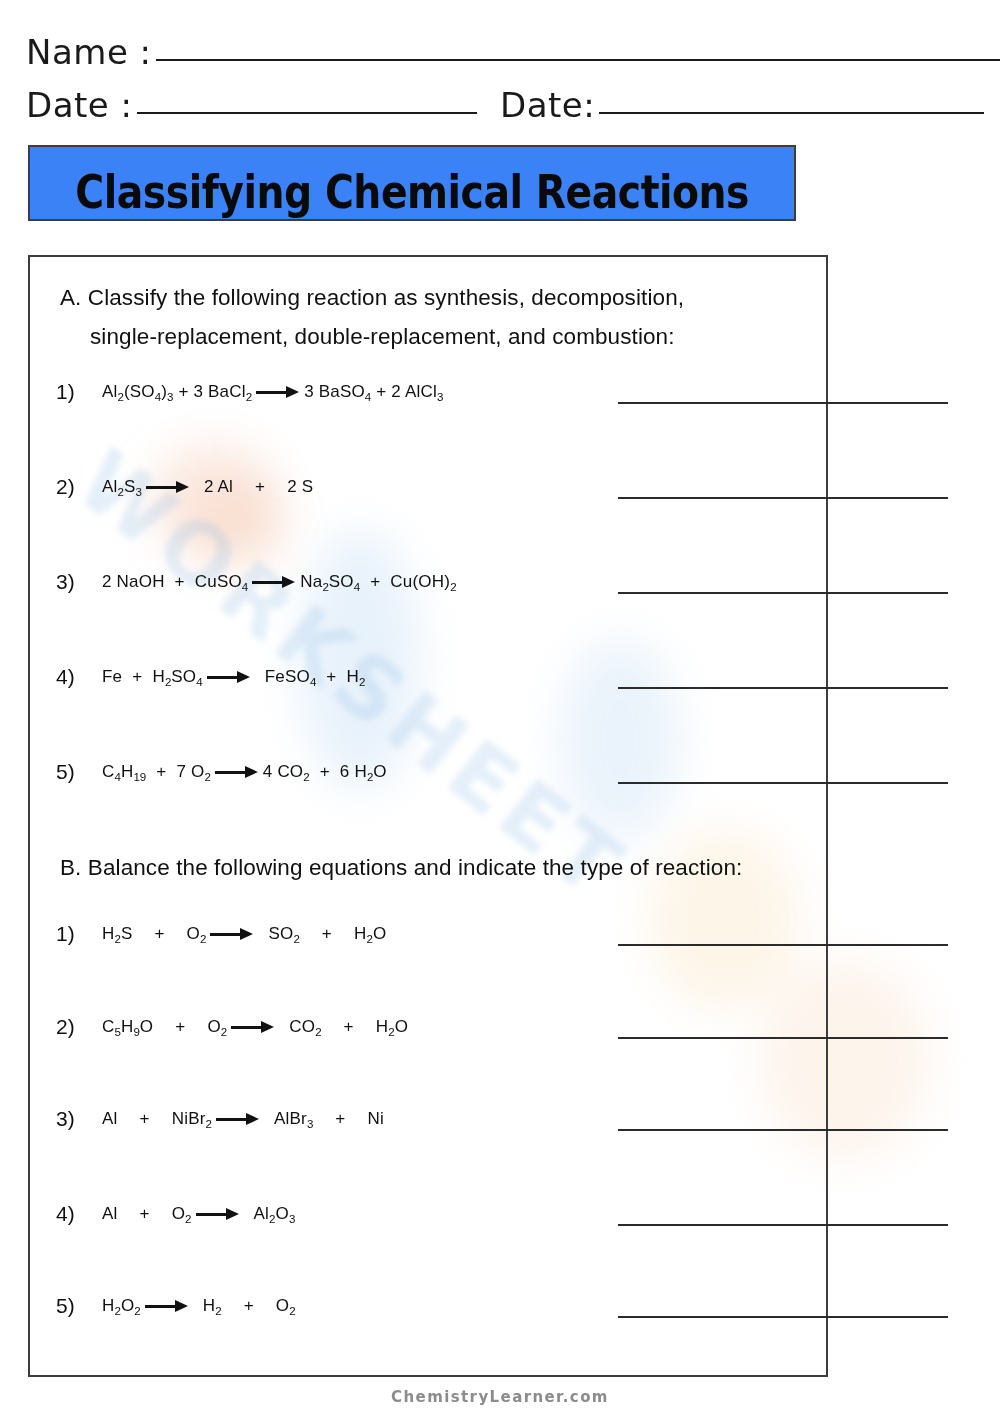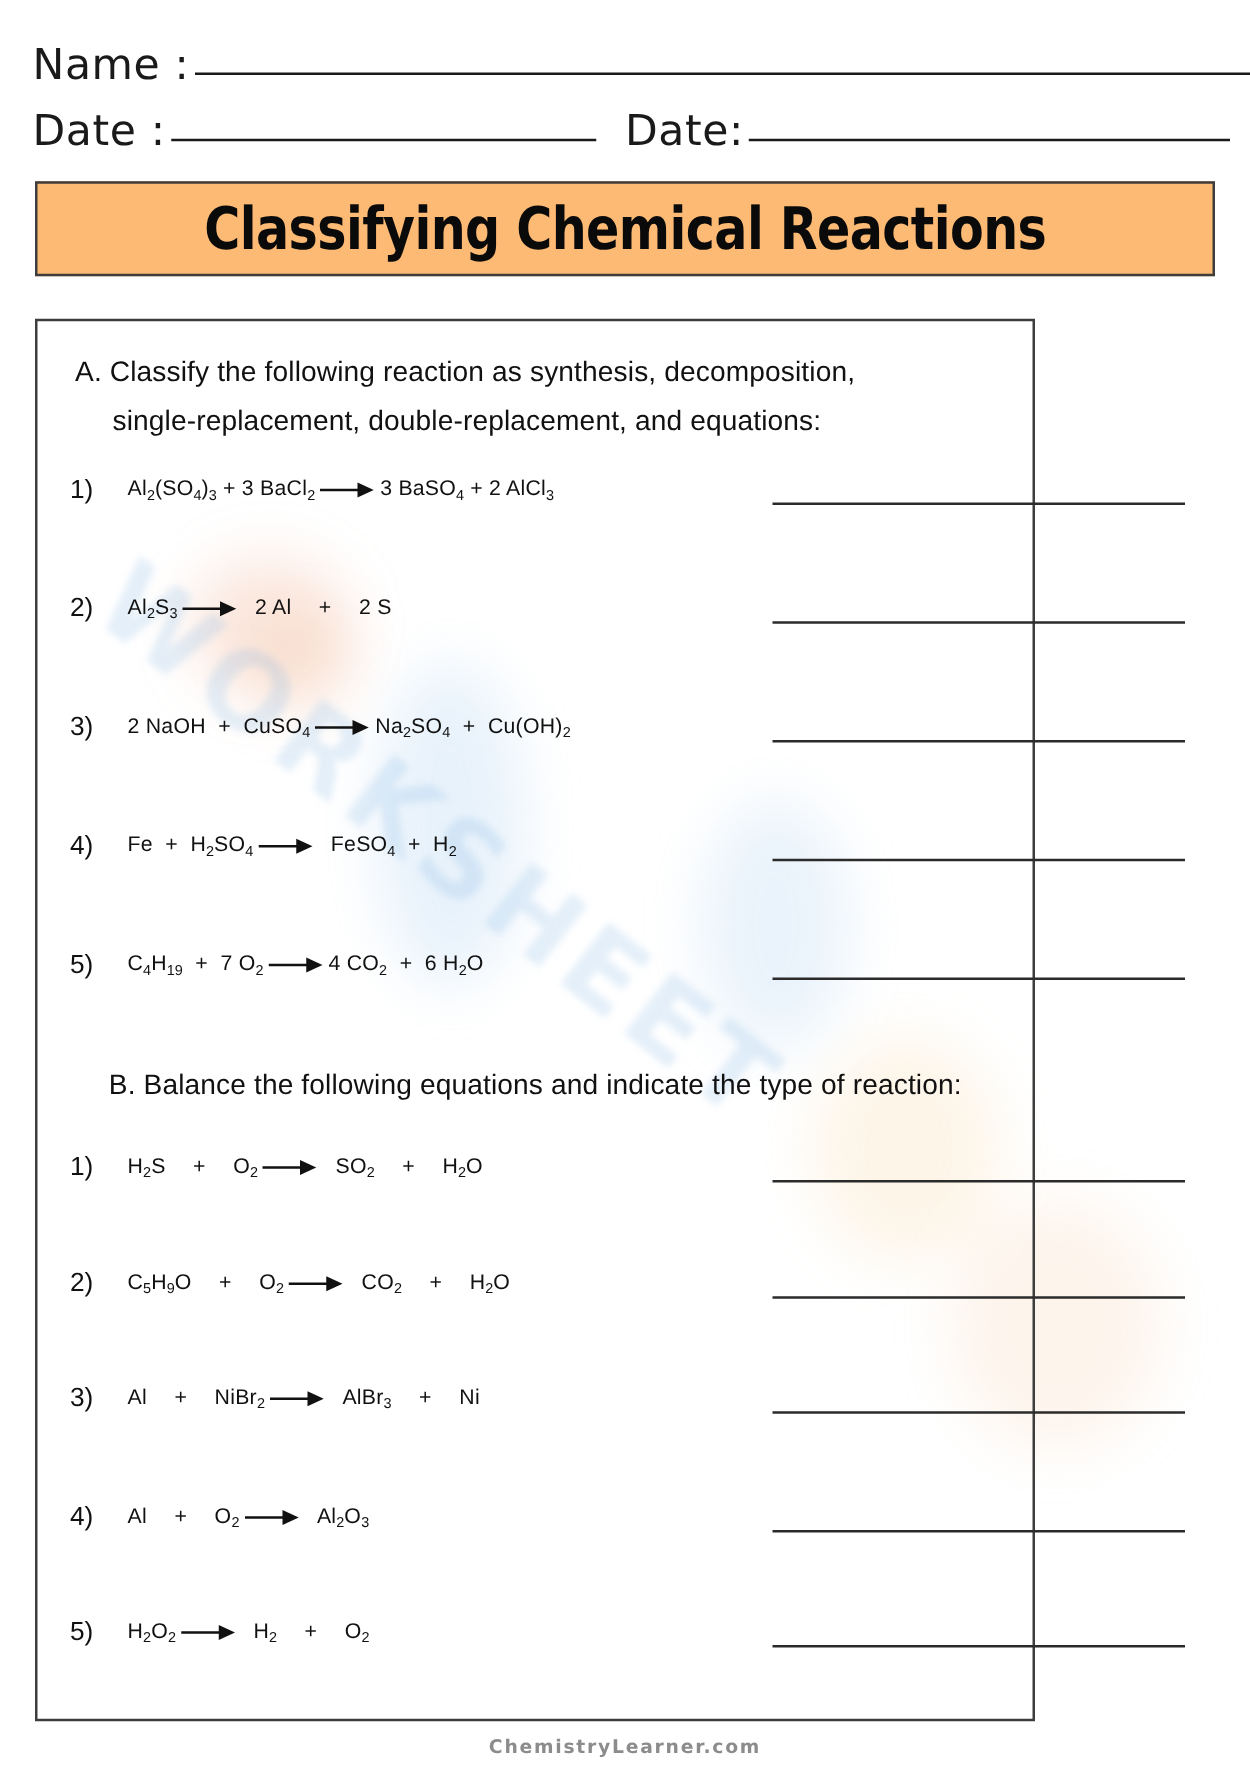--- a/index.html
+++ b/index.html
@@ -84,27 +84,27 @@
 
   .rule-name  { width: 845px; }
   .rule-score { width: 340px; }
   .rule-date  { width: 385px; }
 
   
   .title-box {
     position: absolute;
     left: 28px;
     top: 145px;
-    width: 944px;
+    width: 768px;
     height: 76px;
     border: 2.4px solid #3d3d3d;
-    background: #fdba74;
+    background: #3b82f6;
     z-index: 2;
     display: flex;
-    align-items: center;
+    align-items: flex-end;
     justify-content: center;
   }
   .title-text {
     font-family: "Liberation Sans Narrow", "DejaVu Sans Condensed", "Liberation Sans", sans-serif;
     font-weight: 700;
     font-size: 47px;
     letter-spacing: -0.5px;
     color: #0a0a0a;
     transform: scaleX(0.93);
     white-space: nowrap;
@@ -125,21 +125,21 @@
   .section-instruction {
     position: absolute;
     font-family: "Liberation Sans", sans-serif;
     font-size: 22.5px;
     font-weight: 400;
     color: #111111;
     line-height: 1.72;
     letter-spacing: 0.1px;
   }
   #instr-a { left: 30px; top: 22px; width: 870px; }
-  #instr-b { left: 30px; top: 592px; width: 890px; margin-left: 27px; }
+  #instr-b { left: 30px; top: 592px; width: 890px; }
   .instr-indent { display: block; padding-left: 30px; }
 
   
   .eq-row {
     position: absolute;
     left: 26px;
     width: 895px;
     height: 34px;
     display: flex;
     align-items: center;
@@ -247,21 +247,21 @@
 </div>
 
 <div class="title-box">
   <div class="title-text">Classifying Chemical Reactions</div>
 </div>
 
 <div class="content-box">
 
   <div class="section-instruction" id="instr-a">
     <span>A. Classify the following reaction as synthesis, decomposition,</span>
-    <span class="instr-indent">single-replacement, double-replacement, and equations:</span>
+    <span class="instr-indent">single-replacement, double-replacement, and combustion:</span>
   </div>
 
   <div class="eq-row" style="top:118px;">
     <span class="eq-num">1)</span>
     <span class="eq-body">Al<sub>2</sub>(SO<sub>4</sub>)<sub>3</sub> + 3 BaCl<sub>2</sub><span class="arrow"></span>3 BaSO<sub>4</sub> + 2 AlCl<sub>3</sub></span>
   </div>
   <div class="answer-line" style="left:588px; top:145px; width:330px;"></div>
 
   <div class="eq-row" style="top:213px;">
     <span class="eq-num">2)</span>

